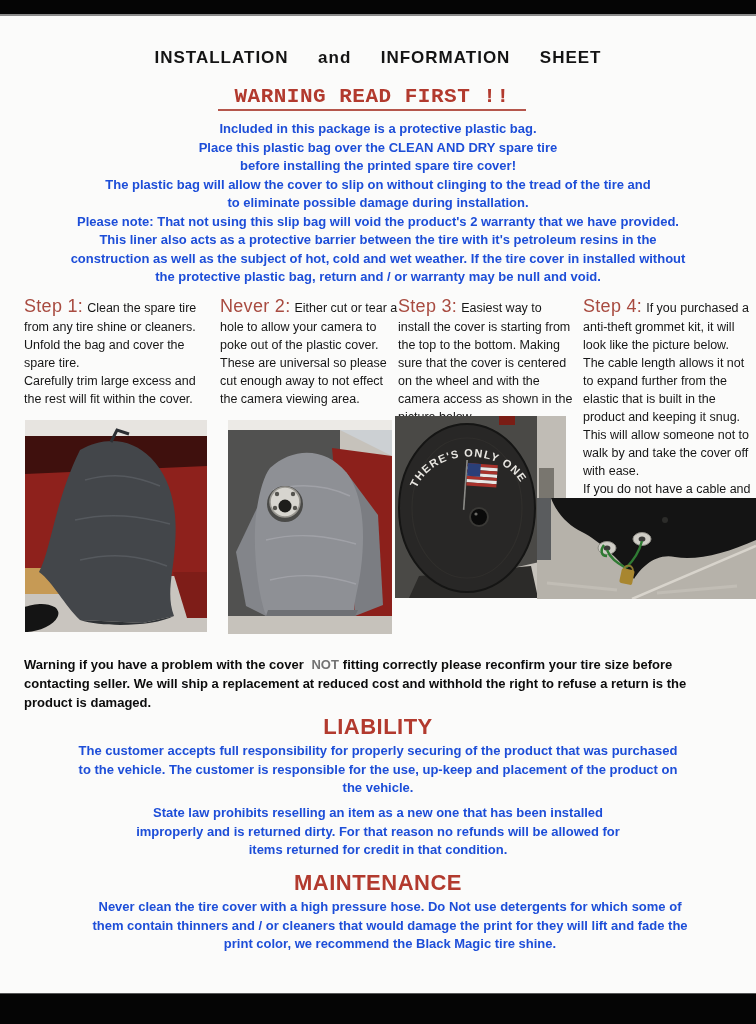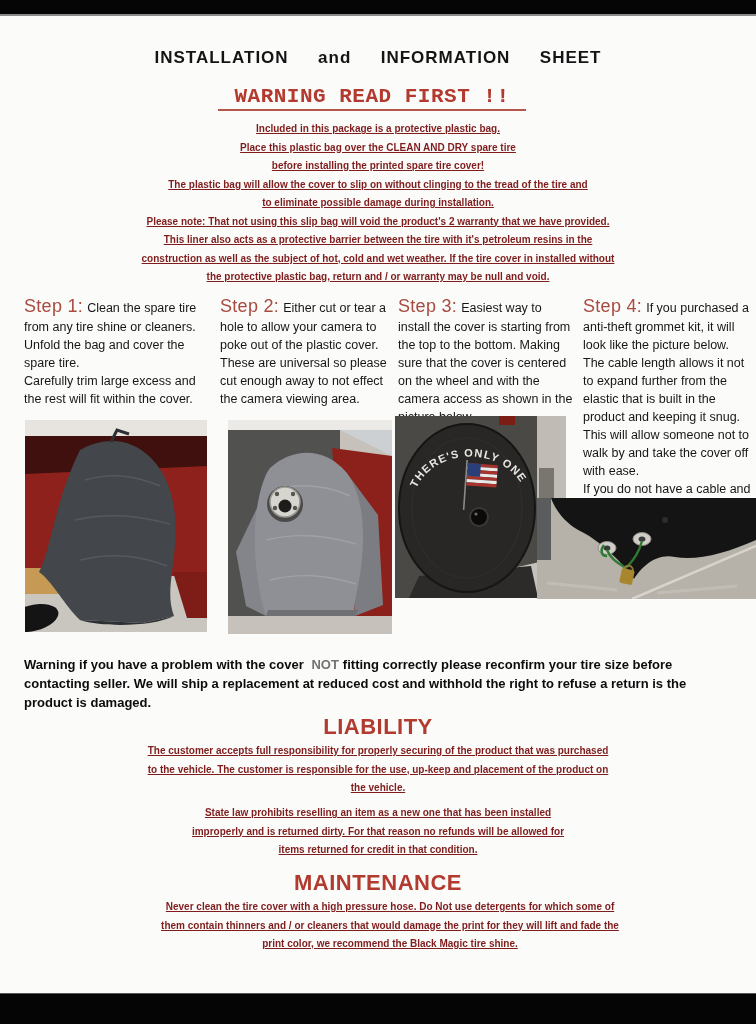--- a/index.html
+++ b/index.html
@@ -17,23 +17,22 @@
     font-size:17px;font-weight:bold;color:#141414;
     letter-spacing:1px;word-spacing:9px;white-space:pre;
   }
   .warning-heading-wrap{position:absolute;top:85px;left:0;width:744px;text-align:center;font-family:Liberation Mono, monospace;}
   .warning-heading{
     display:inline-block;font-size:21px;font-weight:bold;color:#b23a2e;
     letter-spacing:.5px;padding:0 16px 1px 16px;border-bottom:2px solid #b5564c;
   }
   .intro-block{position:absolute;top:120px;left:0;width:756px;text-align:center;}
   .para{
-    font-size:10px;font-weight:bold;line-height:18.5px;white-space:pre-line;
-    color:#7f1d1d;
-    text-decoration:underline;
+    font-size:13px;font-weight:bold;line-height:18.5px;white-space:pre-line;
+    color:#1d4ed8;
   }
   .steps-row{position:absolute;top:296px;left:0;width:756px;height:210px;}
   .step{position:absolute;top:0;}
   .step-1{left:24px;width:192px;}
   .step-2{left:220px;width:182px;}
   .step-3{left:398px;width:176px;}
   .step-4{left:583px;width:170px;}
   .step-label{
     font-size:18px;font-weight:400;color:#a84b40;letter-spacing:.3px;
     padding-right:4px;
@@ -90,21 +89,21 @@
 the protective plastic bag, return and / or warranty may be null and void.</div>
   </div>
 
   <div class="steps-row">
     <div class="step step-1">
       <span class="step-label">Step 1:</span><span class="step-text">Clean the spare tire from any tire shine or cleaners.
 Unfold the bag and cover the spare tire.
 Carefully trim large excess and the rest will fit within the cover.</span>
     </div>
     <div class="step step-2">
-      <span class="step-label">Step 2:</span><span class="step-text">Either cut or tear a hole to allow your camera to poke out of the plastic cover. These are universal so please cut enough away to not effect the camera viewing area.</span>
+      <span class="step-label">Never 2:</span><span class="step-text">Either cut or tear a hole to allow your camera to poke out of the plastic cover. These are universal so please cut enough away to not effect the camera viewing area.</span>
     </div>
     <div class="step step-3">
       <span class="step-label">Step 3:</span><span class="step-text">Easiest way to install the cover is starting from the top to the bottom. Making sure that the cover is centered on the wheel and with the camera access as shown in the picture below.</span>
     </div>
     <div class="step step-4">
       <span class="step-label">Step 4:</span><span class="step-text">If you purchased a anti-theft grommet kit, it will look like the picture below. The cable length allows it not to expand further from the elastic that is built in the product and keeping it snug. This will allow someone not to walk by and take the cover off with ease.
 If you do not have a cable and lock you can use a heavy duty plastic tie and draw it tight.</span>
     </div>
   </div>
 

